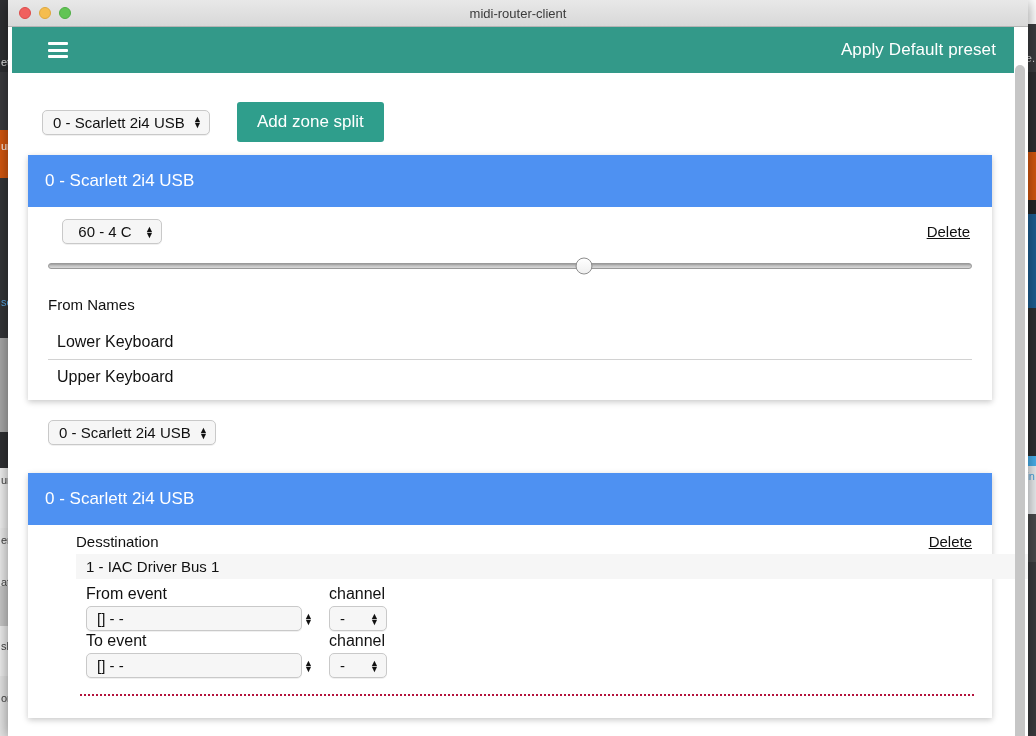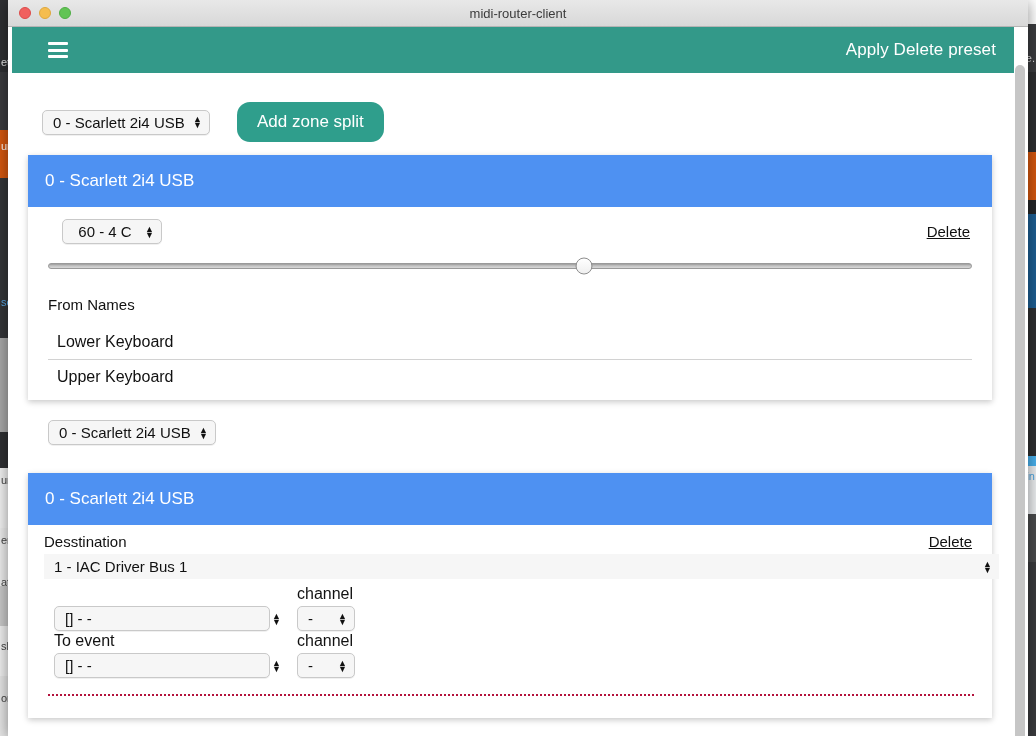--- a/index.html
+++ b/index.html
@@ -88,21 +88,21 @@
     box-shadow: 0 1px 0 rgba(0,0,0,.06);
   }
   .selwrap { position: relative; display: inline-block; }
   .selwrap .arrows {
     position: absolute; right: 8px; top: 50%; transform: translateY(-50%);
     pointer-events: none; display: flex; flex-direction: column;
     line-height: 6px; font-size: 9px; color: #111;
   }
 
   .btn-teal {
-    background: #2f9e8c; color: #fff; border: none; border-radius: 13px;
+    background: #2f9e8c; color: #fff; border: none; border-radius: 3px;
     font-family: "Liberation Sans", sans-serif;
     font-size: 17px; padding: 10px 20px; cursor: pointer;
   }
 
   
   .card {
     position: absolute;
     background: #ffffff;
     box-shadow: 0 2px 6px rgba(0,0,0,.22);
   }
@@ -223,21 +223,21 @@
   </div>
 
   <div id="content">
 
     <div id="appbar">
       <div id="hamburger">
         <span></span>
           <span></span>
           <span></span>
       </div>
-      <div id="apply-preset">Apply Delete preset</div>
+      <div id="apply-preset">Apply Default preset</div>
     </div>
 
     <div class="row" style="left:34px; top:75px;">
       <span class="selwrap">
         <select class="native" style="width:168px;">
           <option>0 - Scarlett 2i4 USB</option>
         </select>
         <span class="arrows">
           <span>▲</span>
             <span>▼</span>
@@ -285,39 +285,40 @@
         </select>
         <span class="arrows">
           <span>▲</span>
             <span>▼</span>
         </span>
       </span>
     </div>
 
     <div class="card" style="left:20px; top:446px; width:964px; height:245px;">
       <div class="card-header">0 - Scarlett 2i4 USB</div>
-      <div class="card-body" style="padding:0 14px 10px 16px;">
+      <div class="card-body" style="padding:0 14px 10px 16px;margin-left:32px;">
 
         <div style="display:flex; align-items:center; justify-content:space-between; padding-top:8px;">
           <span class="field-label">Desstination</span>
           <span class="delete-link" style="margin-right:6px;">Delete</span>
         </div>
 
         <div class="wide-wrap" style="margin-top:4px; width:955px;">
           <select class="wide-select">
             <option>1 - IAC Driver Bus 1</option>
           </select>
           <span class="arrows">
             <span>▲</span>
               <span>▼</span>
           </span>
         </div>
 
         <div style="display:flex; align-items:flex-end; margin:6px 0 0 10px;">
           <div style="width:243px;">
+            <div class="ev-label">From event</div>
             <span class="selwrap" style="display:block; margin-top:3px;">
               <select class="native" style="width:216px;">
                 <option>[] - -</option>
               </select>
               <span class="arrows" style="right:16px;">
                 <span>▲</span>
                   <span>▼</span>
               </span>
             </span>
           </div>

